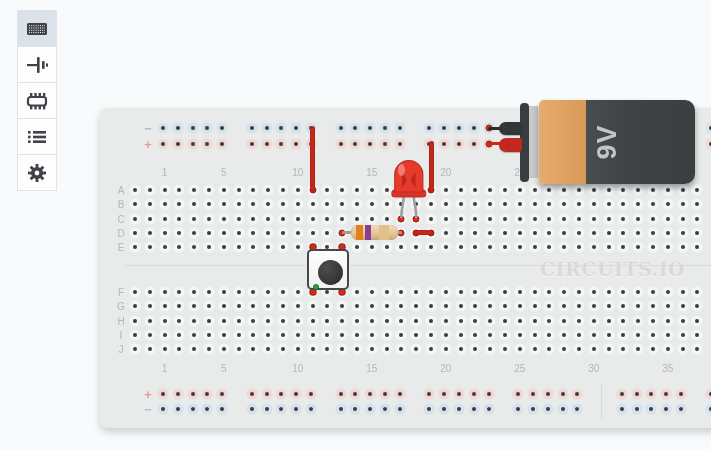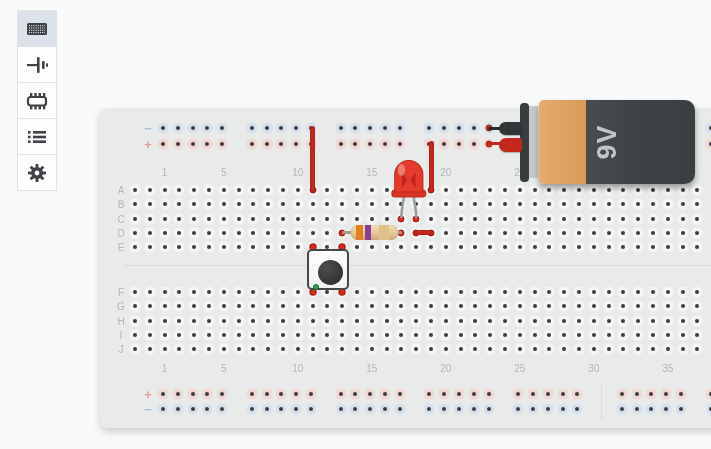--- a/index.html
+++ b/index.html
@@ -84,20 +84,21 @@
              font-size:27px;font-weight:bold;color:#c2c4c6;letter-spacing:1px;}
 </style>
 </head>
 <body>
 
 <div class="board">
   <div class="divider h" style="top:157px;"></div>
 
   <div class="divider v" style="left:501px;top:12px;height:36px;"></div>
   <div class="divider v" style="left:501px;top:276px;height:36px;"></div>
+  <div class="watermark" style="left:440px;top:150px;">CIRCUITS.IO</div>
 <div class="dot" style="left: 35px; top: 82px;"></div>
     <div class="dot" style="left: 35px; top: 96.3px;"></div>
     <div class="dot" style="left: 35px; top: 110.6px;"></div>
     <div class="dot" style="left: 35px; top: 124.9px;"></div>
     <div class="dot" style="left: 35px; top: 139.2px;"></div>
     <div class="dot" style="left: 35px; top: 184px;"></div>
     <div class="dot" style="left: 35px; top: 198.3px;"></div>
     <div class="dot" style="left: 35px; top: 212.6px;"></div>
     <div class="dot" style="left: 35px; top: 226.9px;"></div>
     <div class="dot" style="left: 35px; top: 241.2px;"></div>

